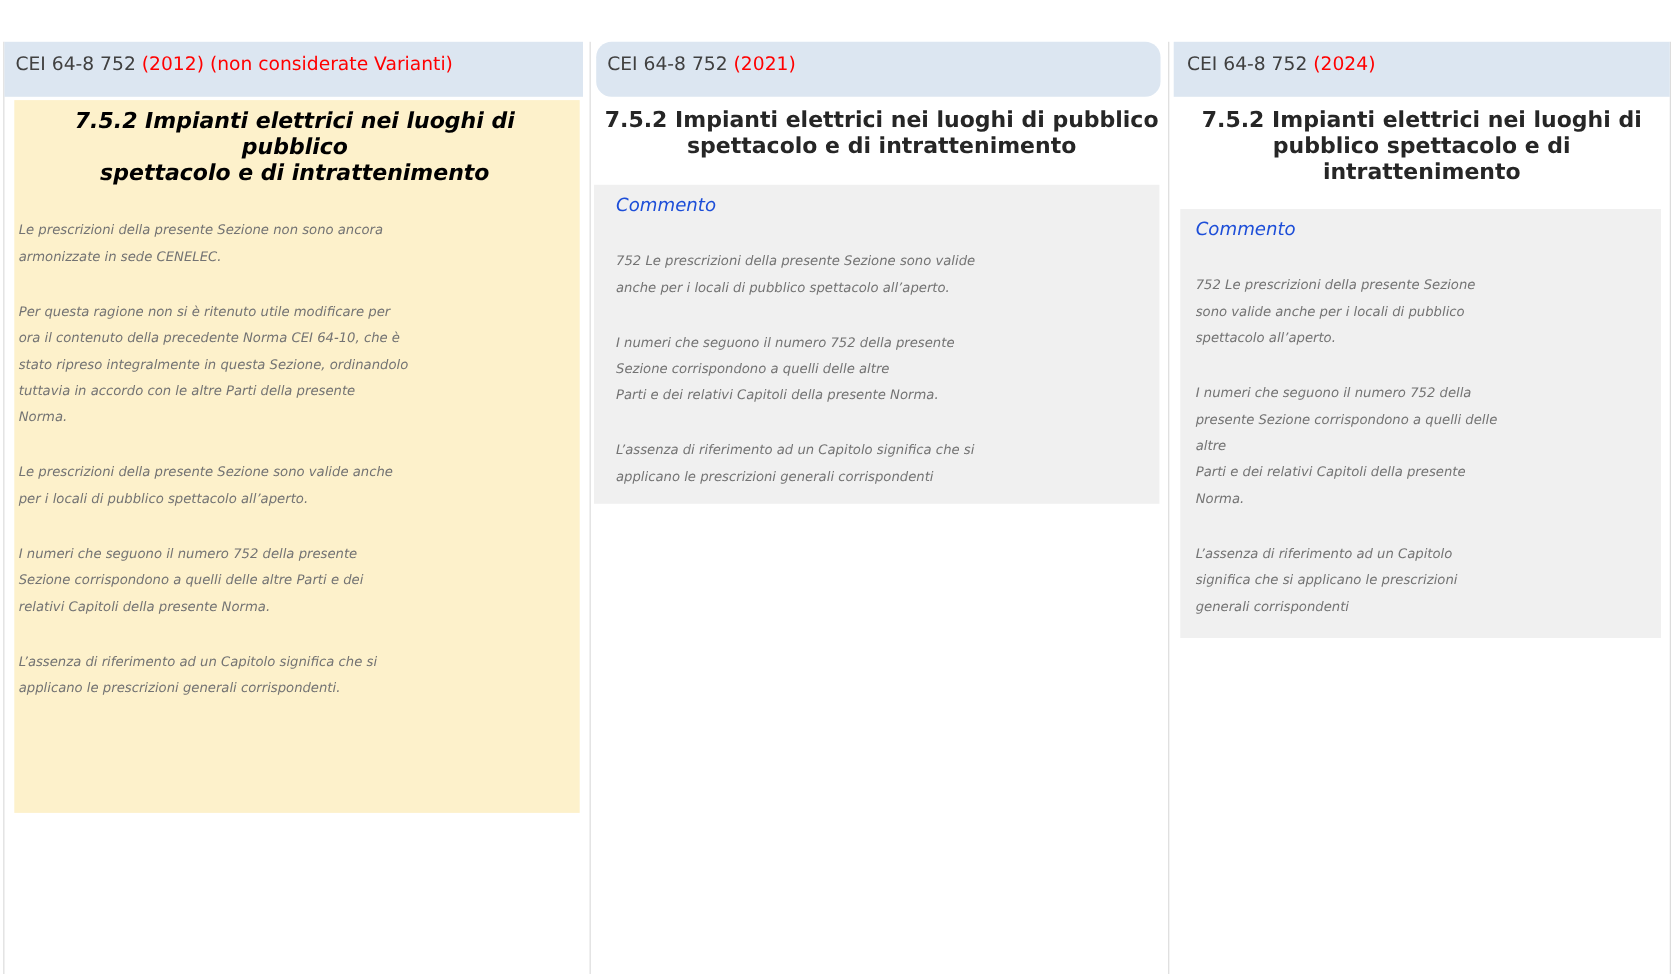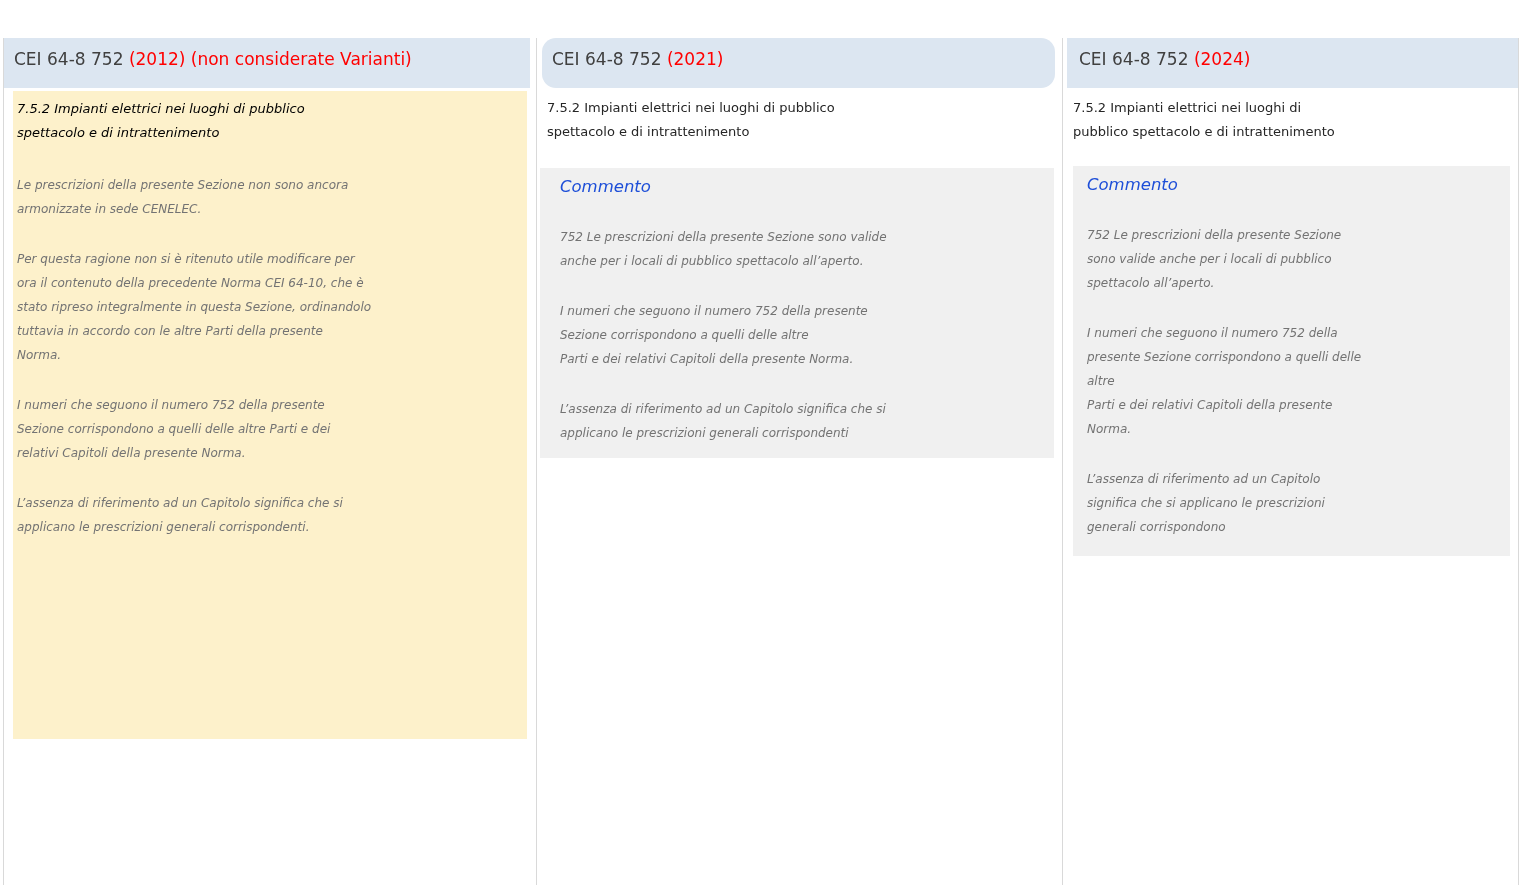--- a/index.html
+++ b/index.html
@@ -42,24 +42,25 @@
     overflow: hidden;
   }
   .col-1 .col-header { margin: 0 6px 0 0; }
   .col-2 .col-header { margin: 0 7px 0 5px; border-radius: 14px; }
   .col-3 .col-header { margin: 0 0 0 4px; padding-left: 12px; }
   .header-red { color: #ff0000; }
 
   .col-body { padding-top: 3px; }
 
   .section-title {
-    font-weight: normal;
-    font-size: 13px;
+    font-weight: bold;
+    font-size: 20px;
     line-height: 24px;
     white-space: pre-line;
+    text-align: center;
   }
   .col-1 .section-title {
     font-style: italic;
     color: #000000;
     margin: 0 0 28px 0;
   }
   .col-2 .section-title, .col-3 .section-title {
     color: #262626;
     margin: 5px 6px 0 10px;
   }
@@ -112,20 +113,22 @@
           <div class="section-title">7.5.2 Impianti elettrici nei luoghi di pubblico
 spettacolo e di intrattenimento</div>
           <div>
               <p class="para">Le prescrizioni della presente Sezione non sono ancora
 armonizzate in sede CENELEC.</p>
               <p class="para">Per questa ragione non si è ritenuto utile modificare per
 ora il contenuto della precedente Norma CEI 64-10, che è
 stato ripreso integralmente in questa Sezione, ordinandolo
 tuttavia in accordo con le altre Parti della presente
 Norma.</p>
+              <p class="para">Le prescrizioni della presente Sezione sono valide anche
+per i locali di pubblico spettacolo all’aperto.</p>
               <p class="para">I numeri che seguono il numero 752 della presente
 Sezione corrispondono a quelli delle altre Parti e dei
 relativi Capitoli della presente Norma.</p>
               <p class="para">L’assenza di riferimento ad un Capitolo significa che si
 applicano le prescrizioni generali corrispondenti.</p>
             </div>
         </div>
       </div>
     </div>
 
@@ -164,20 +167,20 @@
               <p class="para">752 Le prescrizioni della presente Sezione
 sono valide anche per i locali di pubblico
 spettacolo all’aperto.</p>
               <p class="para">I numeri che seguono il numero 752 della
 presente Sezione corrispondono a quelli delle
 altre
 Parti e dei relativi Capitoli della presente
 Norma.</p>
               <p class="para">L’assenza di riferimento ad un Capitolo
 significa che si applicano le prescrizioni
-generali corrispondono</p>
+generali corrispondenti</p>
             </div>
         </div>
       </div>
     </div>
 
   </div>
 </div>
 
 </body></html>

